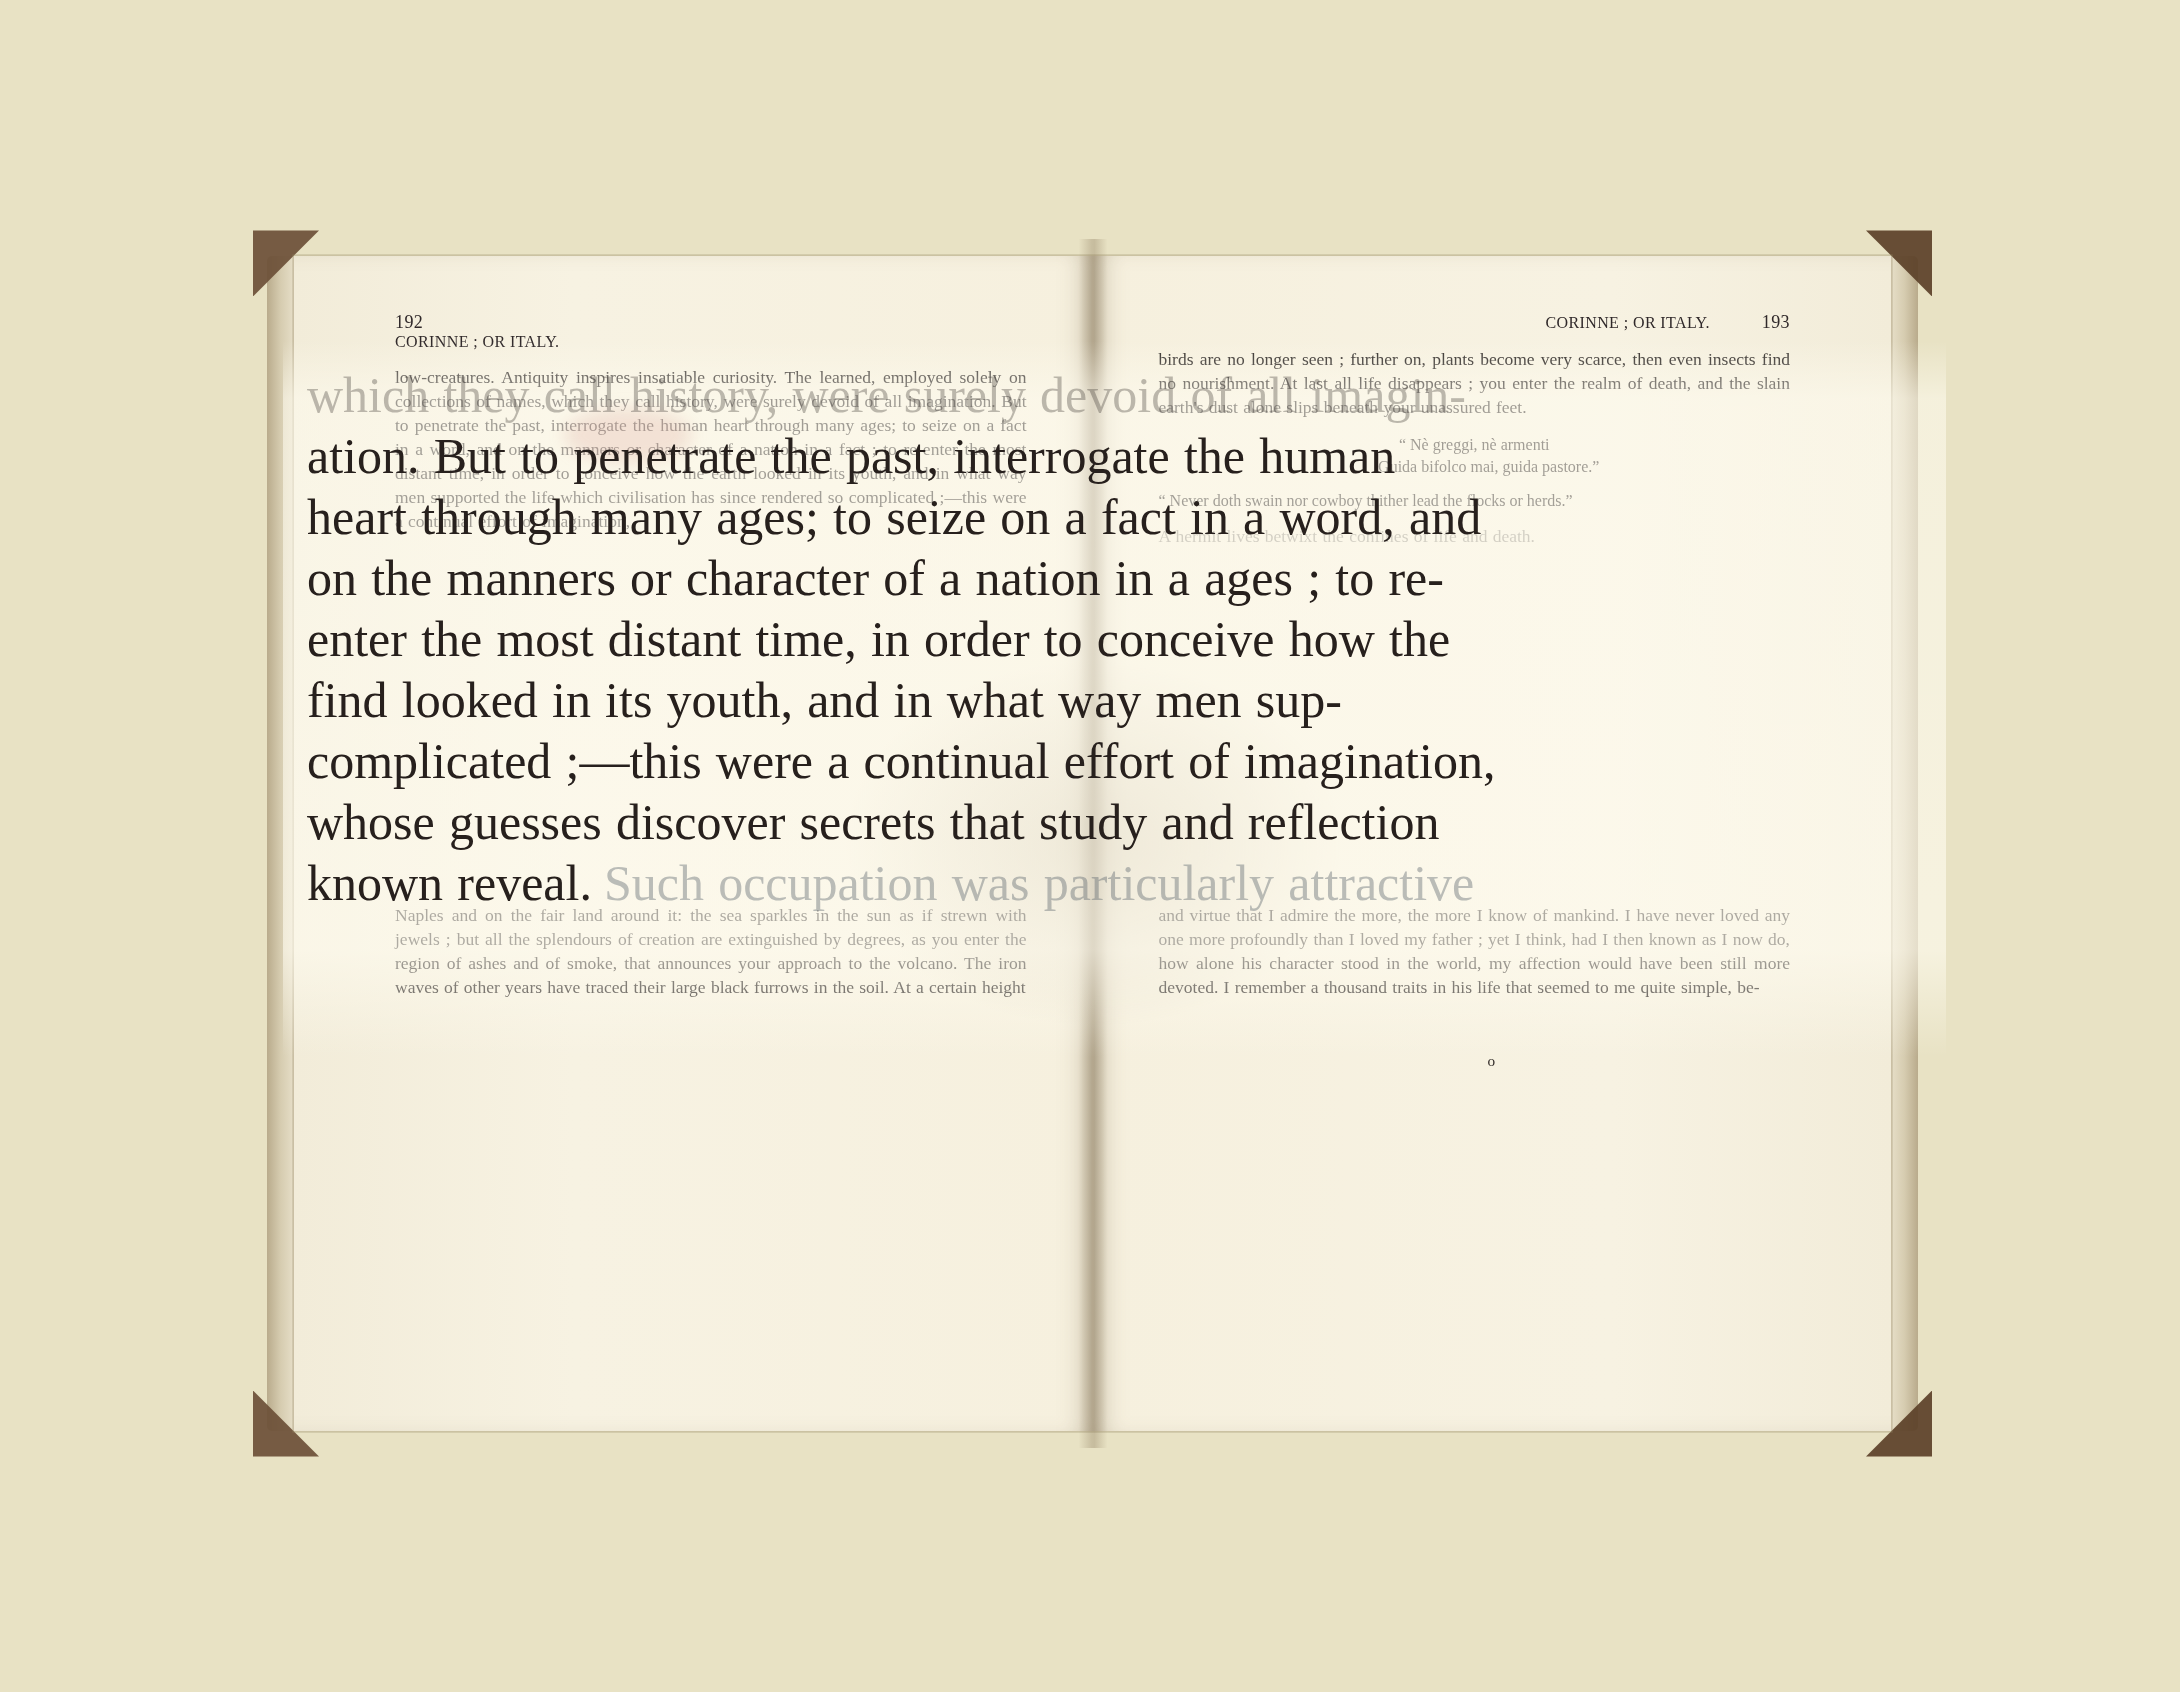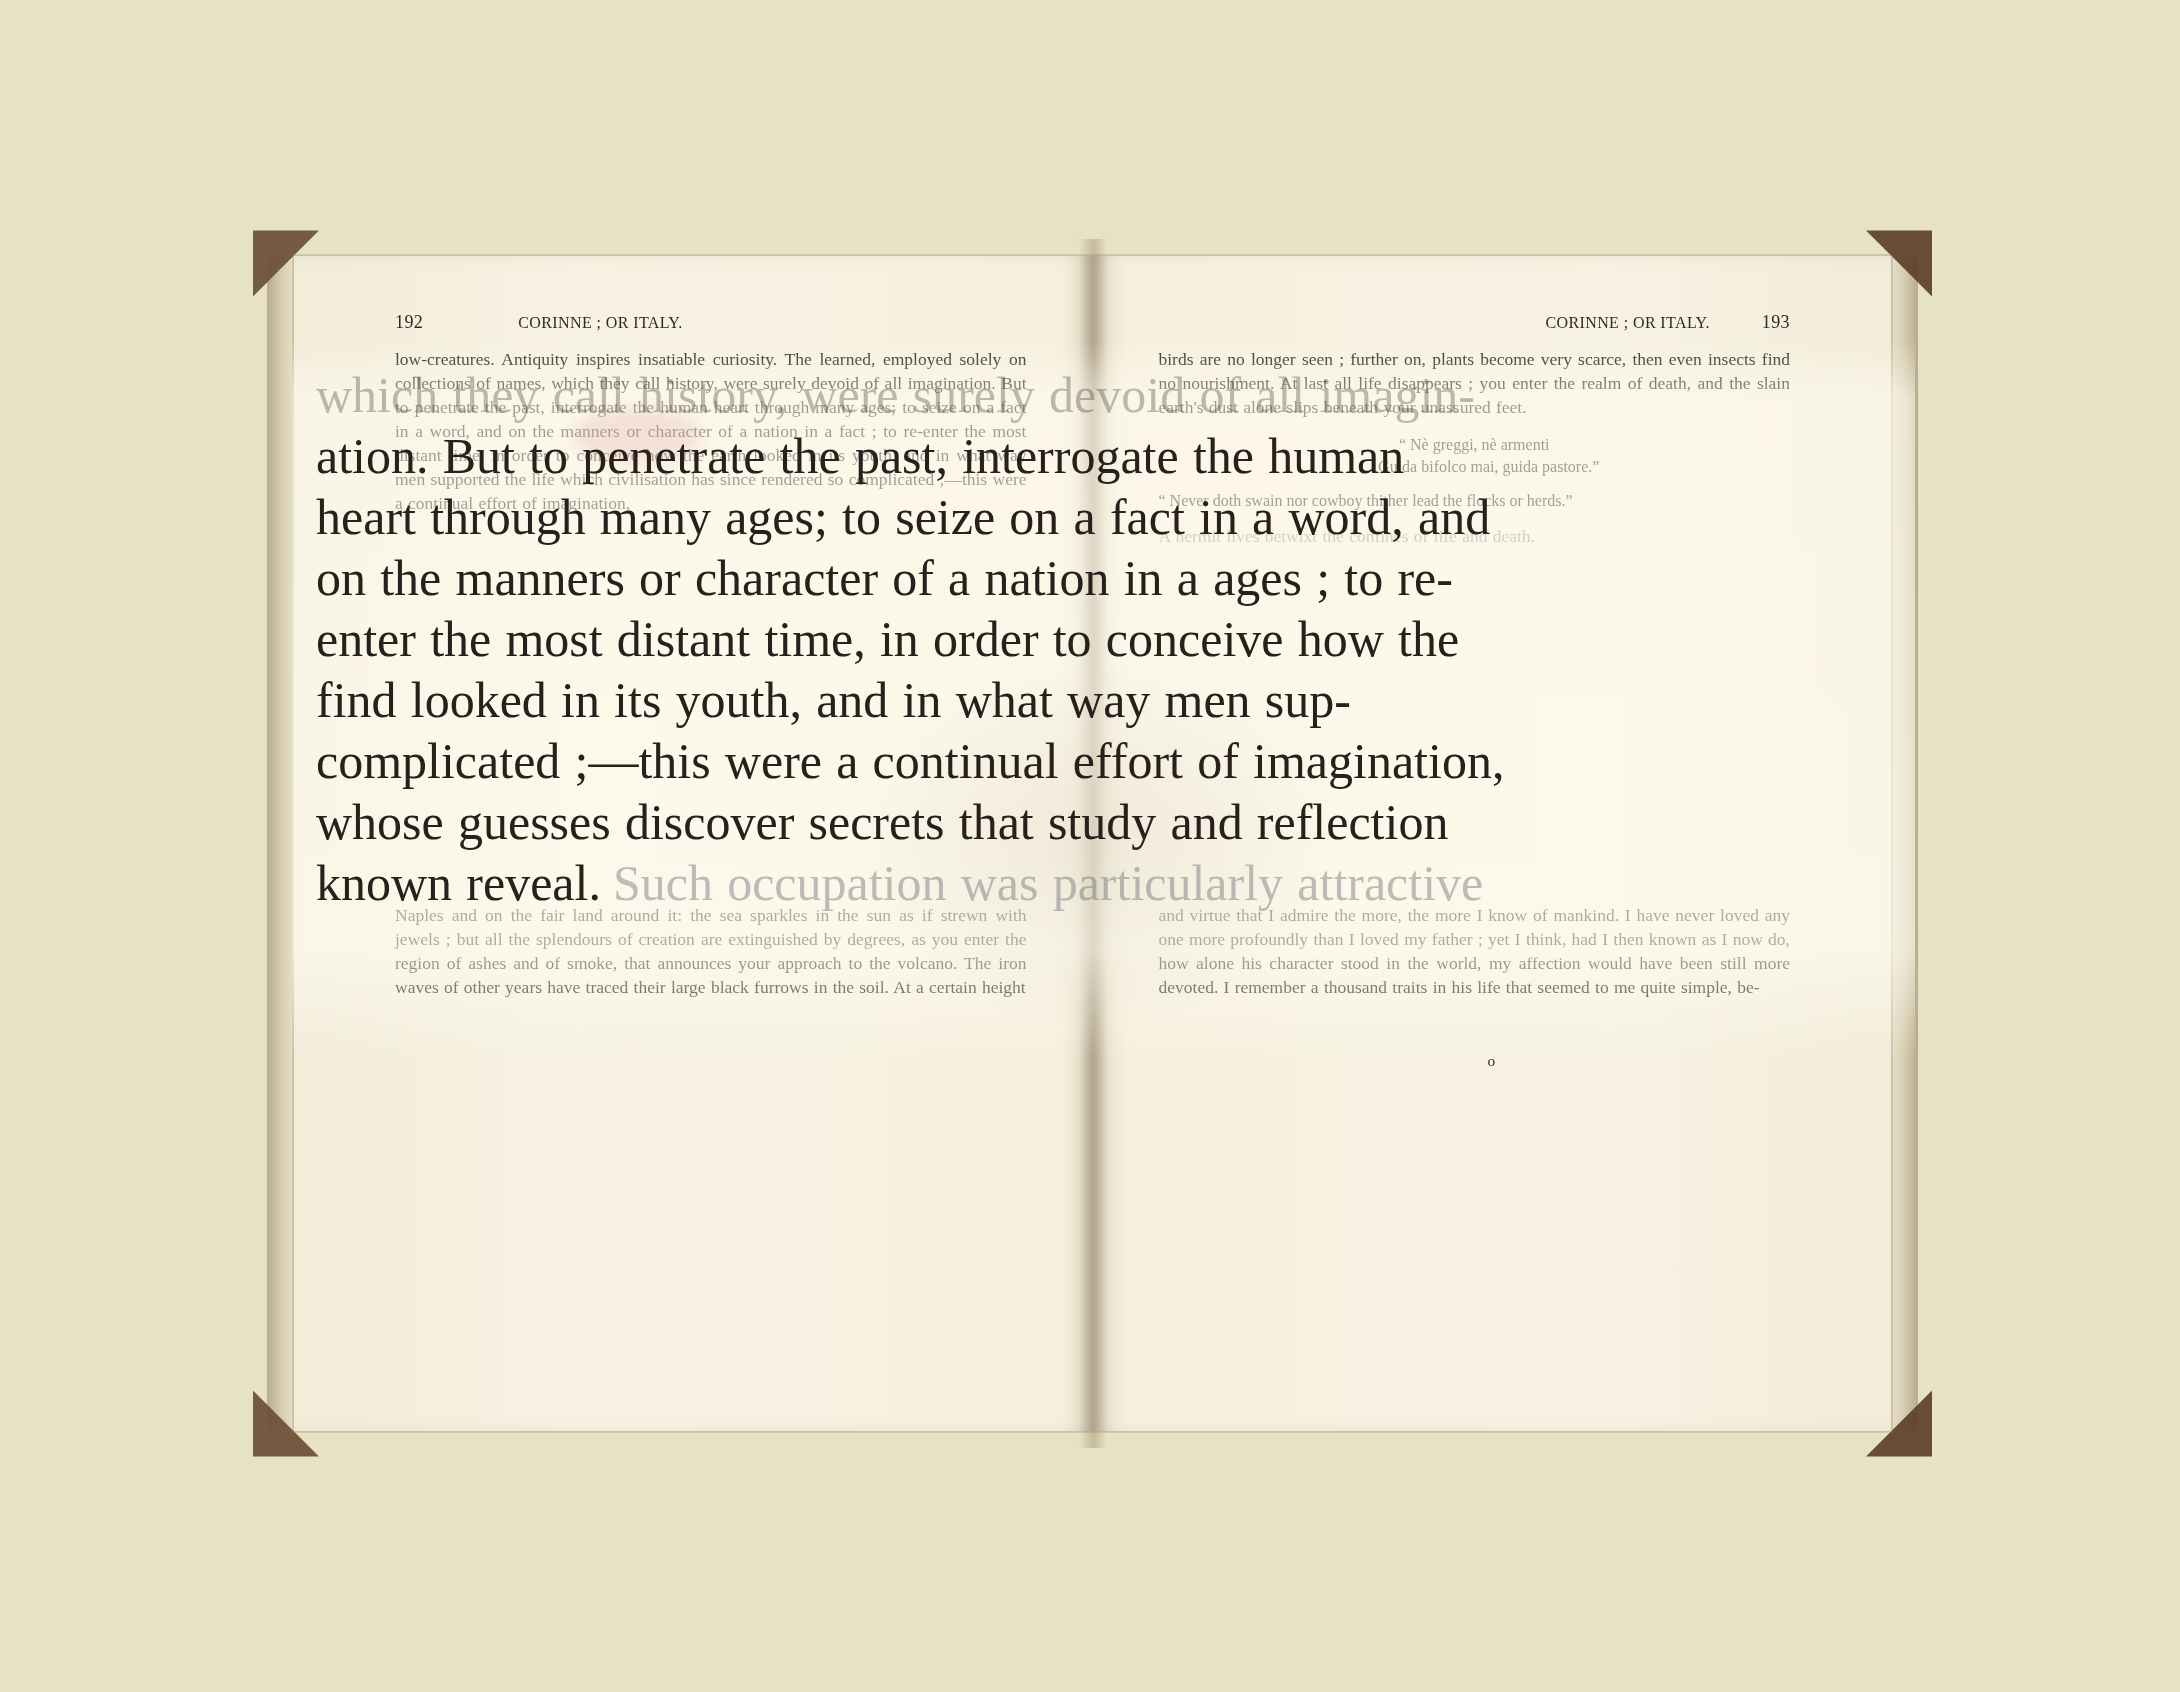--- a/index.html
+++ b/index.html
@@ -101,21 +101,21 @@
     align-items: baseline;
     font-variant: small-caps;
     letter-spacing: 0.4px;
     font-size: 16px;
     color: #30292a;
     margin-bottom: 13.6px;
   }
   .runhead .folio { font-size: 18px; font-variant: normal; }
   .page.left  .runhead .folio { margin-right: 95px; }
   .page.right .runhead .folio { margin-left: 52px; }
-  .page.left  .runhead { justify-content: flex-start; }
+  .page.left  .runhead { justify-content: flex-start; flex-direction: column; }
   .page.right .runhead { justify-content: flex-end; }
   .runhead .title { flex: 0 0 auto; }
 
   p.body {
     margin: 0;
     font-size: 17.5px;
     line-height: 24px;
     color: #2c2724;
     text-align: justify;
     text-justify: inter-word;
@@ -155,25 +155,26 @@
     top: 796px;
     text-align: center;
     font-size: 15.3px;
     color: #332d2a;
     letter-spacing: 0.9px;
   }
 
   
   #magnifier {
     position: absolute;
-    left: 292px;
+    left: 283px;
     top: 256px;
     width: 1623px;
     height: 869px;
     pointer-events: none;
+    padding-left: 40px;
   }
   #magnifier .mag-inner {
     position: absolute;
     left: 0; right: 0;
     top: 109px;
     padding: 0 24px;
     font-size: 50px;
     line-height: 61px;
     color: #27201d;
     text-align: justify;

